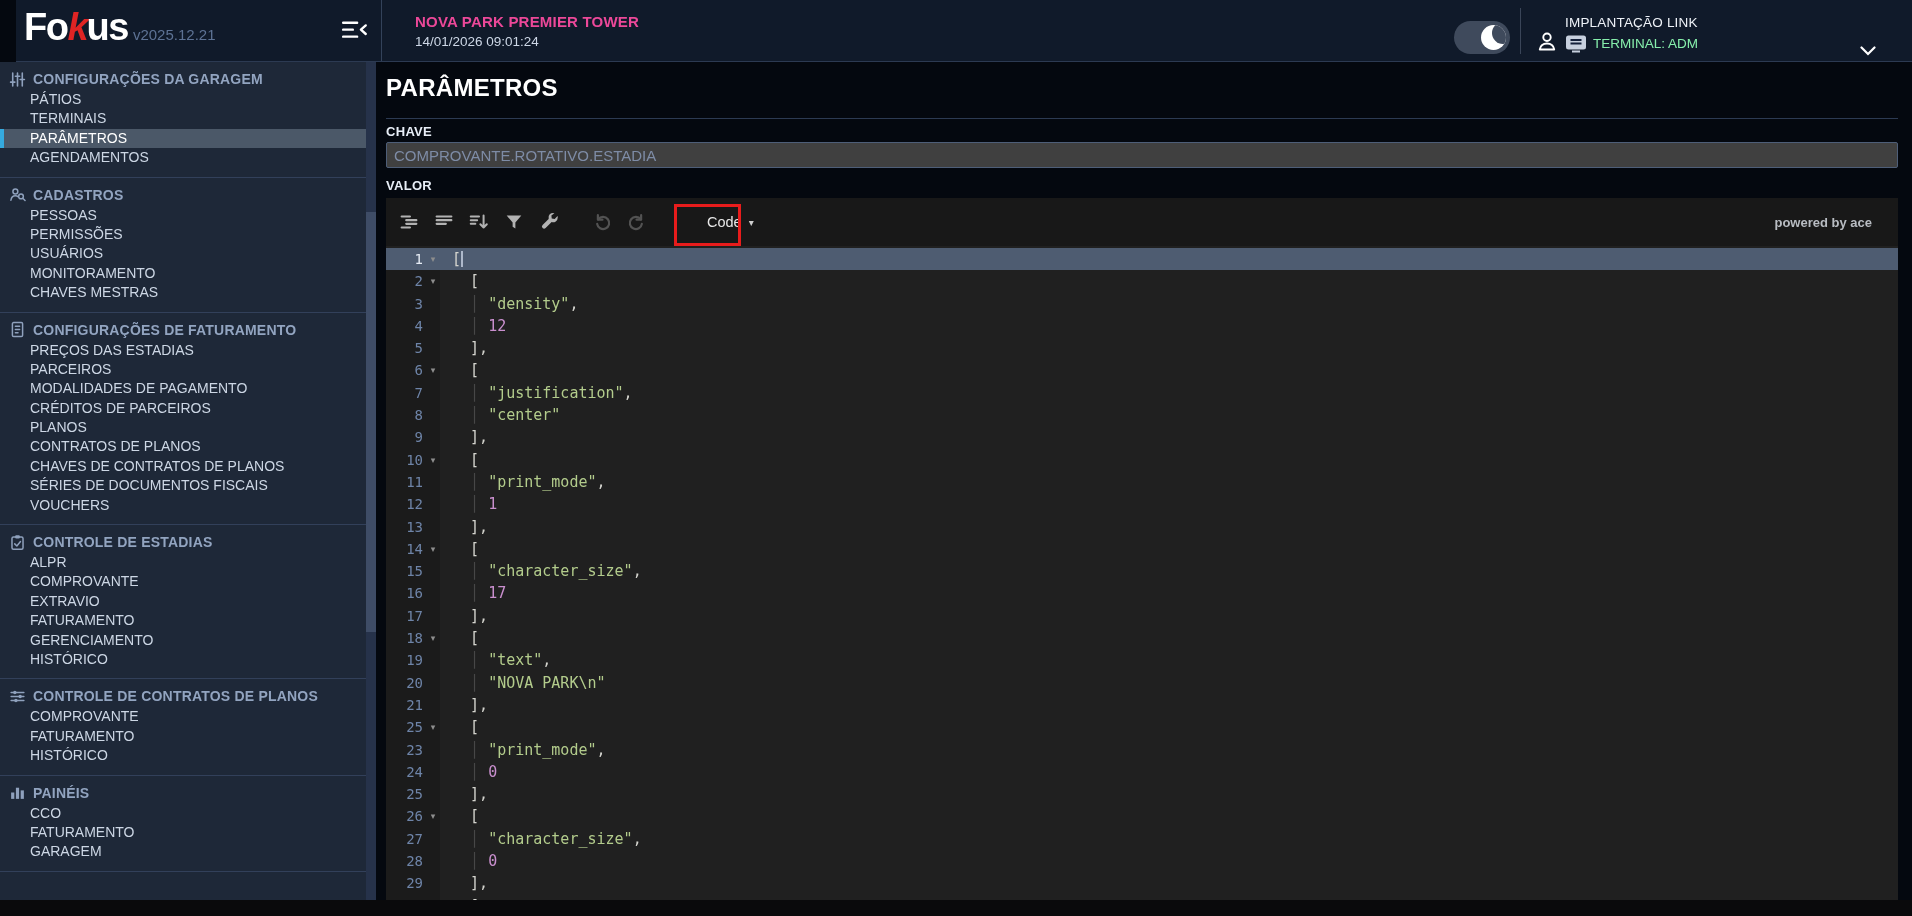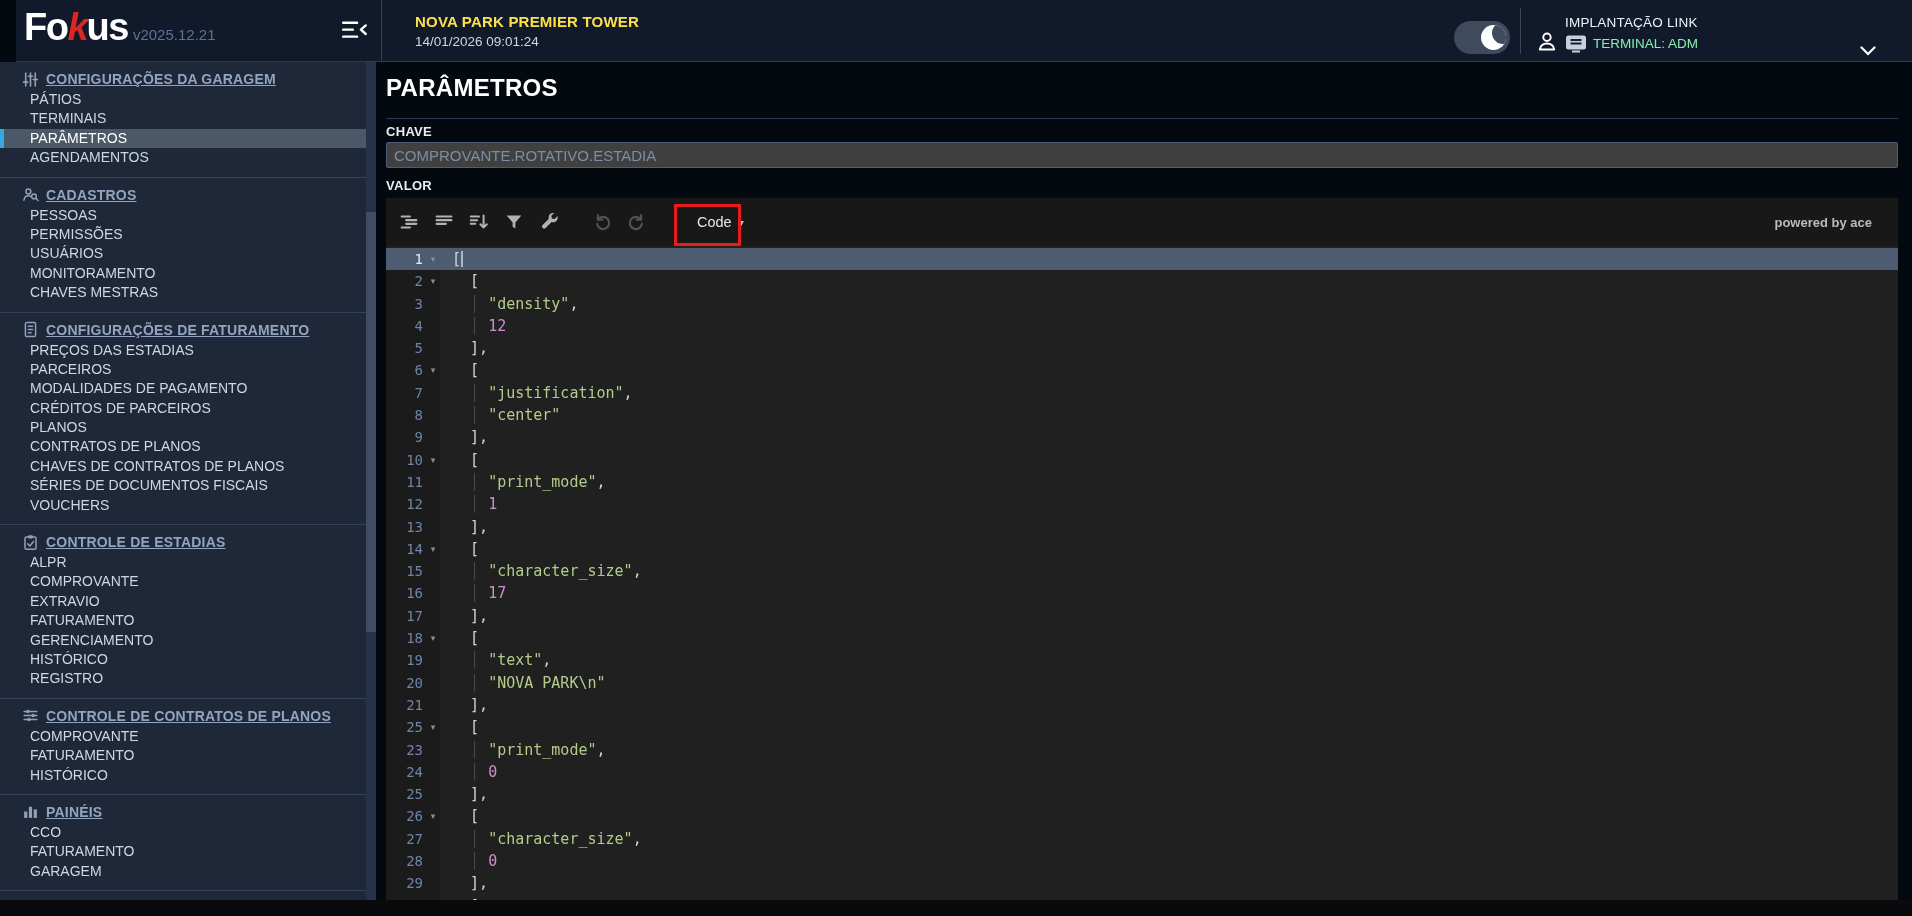--- a/index.html
+++ b/index.html
@@ -11,43 +11,43 @@
   .top-header { position:absolute; left:16px; top:0; width:1912px; height:62px;
     background:#101a2a; border-bottom:1px solid #2c3a52; display:flex; z-index:20;gap:21px; }
   .header-left { width:366px; height:100%; display:flex; align-items:center;
     border-right:1px solid #33425a; padding-left:8px; }
   .logo { font-size:38px; font-weight:800; color:#ffffff; letter-spacing:-1.5px; line-height:40px; }
   .logo .k { color:#e02424; font-style:italic; letter-spacing:-2px; }
   .version { font-size:15px; font-weight:400; letter-spacing:0; color:#5d7294; margin-left:5px; }
   .collapse-btn { margin-left:auto; margin-right:12px; width:28px; height:22px; cursor:pointer; }
   .header-main { flex:1; display:flex; align-items:center; }
   .store-block { padding-left:12px; }
-  .store-title { font-size:15px; font-weight:bold; color:#fde047; letter-spacing:.2px; }
+  .store-title { font-size:15px; font-weight:bold; color:#ec4899; letter-spacing:.2px; }
   .store-time { font-size:13.5px; color:#cdd7e6; margin-top:4px; }
   .header-right { margin-left:auto; display:flex; align-items:flex-end; padding-right:52px; }
   .toggle { width:56px; height:33px; border-radius:17px; background:#3f4a5c; position:relative; cursor:pointer; }
   .toggle .knob { position:absolute; right:4px; top:4px; width:25px; height:25px; border-radius:50%;
     background:#ffffff; overflow:hidden; }
   .toggle .knob:after { content:""; position:absolute; left:11px; top:-3px; width:22px; height:22px;
     border-radius:50%; background:#3f4a5c; }
   .vdiv { width:1px; height:46px; background:#3a4558; margin-left:10px; }
   .person-icon { margin-left:14px; width:24px; height:24px; color:#ffffff; }
   .user-block { margin-left:6px; width:150px; }
   .user-name { font-size:13.5px; color:#eef2f8; letter-spacing:.2px; }
   .user-terminal { display:flex; align-items:center; gap:6px; margin-top:4px; }
   .user-terminal span { font-size:13.5px; color:#86efac; }
   .chevron-btn { margin-left:145px; width:16px; height:12px; cursor:pointer; }
 
   
   .sidebar { position:absolute; left:0; top:62px; width:366px; height:854px;
     background:#1e2838; overflow:hidden; z-index:5; }
   .side-section { padding:6px 0 9px 0; }
   .side-section + .side-section { border-top:1px solid #32405a; }
-  .sec-header { height:22px; display:flex; align-items:center; padding-left:22px;
-    font-size:14px; font-weight:bold; color:#92a4c0; letter-spacing:.2px;text-decoration:underline; }
+  .sec-header { height:22px; display:flex; align-items:center; padding-left:9px;
+    font-size:14px; font-weight:bold; color:#92a4c0; letter-spacing:.2px; }
   .sec-icon { width:17px; height:17px; margin-right:7px; color:#8fa1bd; flex:none; }
   .sec-icon svg { width:17px; height:17px; display:block; }
   .side-item { height:19.4px; line-height:19.4px; padding-left:30px; font-size:14px;
     color:#cdd7e5; cursor:pointer; white-space:nowrap; }
   .side-item.selected { background:#4b5868; color:#ffffff;
     border-left:4px solid #35aadf; padding-left:26px; }
   .side-scroll { position:absolute; left:366px; top:62px; width:10px; height:854px;
     background:#26324a; z-index:5; }
   .side-scroll .thumb { position:absolute; left:0; top:150px; width:10px; height:420px;
     background:#3e4c66; }
@@ -65,21 +65,21 @@
   .valor-label { margin-top:10px; }
 
   
   .editor { margin-top:5px; height:715px; overflow:hidden; background:#202020; }
   .toolbar { height:48px; background:#181818; display:flex; align-items:center; padding-left:12px; }
   .tbtn { width:26px; height:26px; margin-right:9px; border:none; background:transparent;
     color:#b2b2b2; cursor:pointer; padding:0; }
   .tbtn svg { width:22px; height:22px; display:block; }
   .tbtn.disabled { color:#525252; }
   .tbtn.undo { margin-left:18px; }
-  .code-btn { margin-left:36px; background:transparent; border:none; display:flex;
+  .code-btn { margin-left:46px; background:transparent; border:none; display:flex;
     align-items:center; gap:7px; cursor:pointer; }
   .code-btn .lbl { font-size:14.5px; color:#e8e8e8; font-family:"Liberation Sans", sans-serif; }
   .code-btn .caret { font-size:10px; color:#cfcfcf; }
   .powered { margin-left:auto; margin-right:26px; font-size:13px; font-weight:600; color:#b8bcc2; }
 
   .ed-rows { padding-top:2px; background:#202020; }
   .ed-row { display:flex; height:22.3px; }
   .ed-gut { width:54px; flex:none; display:flex; background:#1b1b1b; }
   .ed-num { flex:1; text-align:right; padding-right:3px; font:14px/22.3px "DejaVu Sans Mono", monospace;
     color:#6e84a8; }
@@ -216,21 +216,20 @@
               </svg>
             </span>
             <span>CONTROLE DE ESTADIAS</span>
           </div>
           <div class="side-item">ALPR</div>
           <div class="side-item">COMPROVANTE</div>
           <div class="side-item">EXTRAVIO</div>
           <div class="side-item">FATURAMENTO</div>
           <div class="side-item">GERENCIAMENTO</div>
           <div class="side-item">HISTÓRICO</div>
-          <div class="side-item">REGISTRO</div>
         </div>
         <div class="side-section">
           <div class="sec-header">
             <span class="sec-icon">
               <svg viewBox="0 0 16 16" fill="none" stroke="currentColor" stroke-width="1.4" stroke-linecap="round">
                 <path d="M2 4.2h12M2 8h12M2 11.8h12"></path>
                 <circle cx="5.5" cy="4.2" r="1.6" fill="currentColor" stroke="none"></circle>
                 <circle cx="10.5" cy="8" r="1.6" fill="currentColor" stroke="none"></circle>
                 <circle cx="6.5" cy="11.8" r="1.6" fill="currentColor" stroke="none"></circle>
               </svg>

